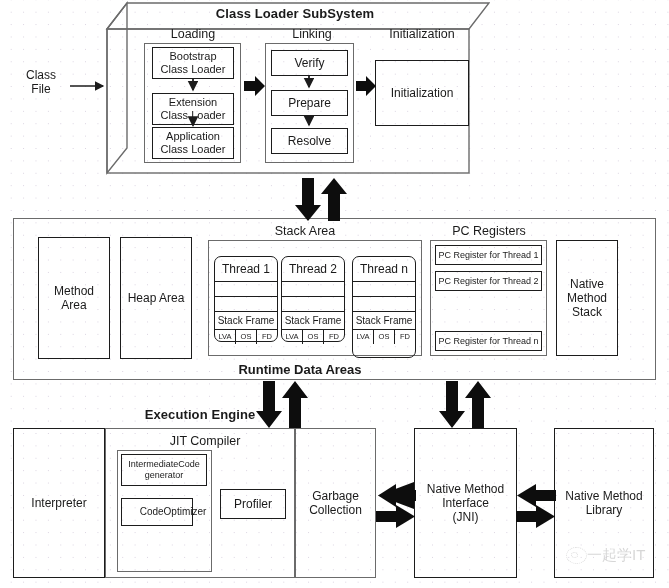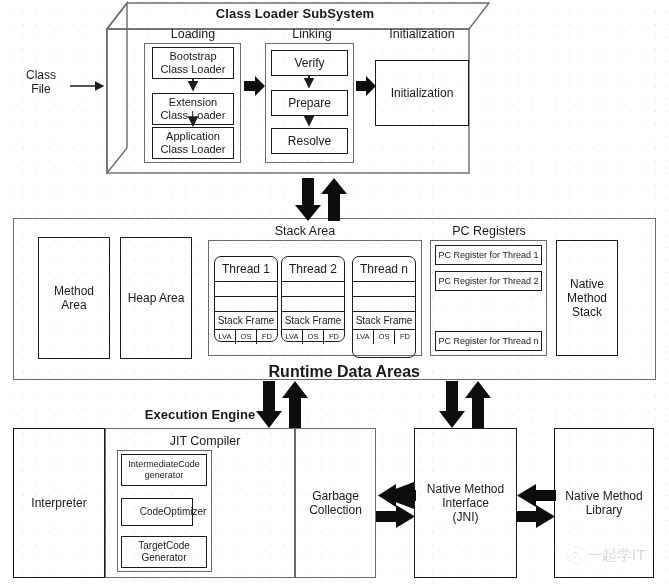--- a/index.html
+++ b/index.html
@@ -39,21 +39,21 @@
   }
   .box.thin { border-width: 1.2px; }
   .box.rounded { border-radius: 7px; }
   .lbl {
     position: absolute;
     white-space: pre;
     text-align: center;
     line-height: 1.2;
   }
   .title-big { font-size: 13px; font-weight: bold; letter-spacing: .1px; text-align: center;}
-  .title-mid { font-size: 16px; font-weight: bold; text-align: right; }
+  .title-mid { font-size: 13px; font-weight: bold; }
   .sect { font-size: 12.5px; }
   .t12 { font-size: 12px; }
   .t11 { font-size: 11px; }
   .t10 { font-size: 10px; }
   .t9  { font-size: 9px; }
   .t75 { font-size: 7.5px; }
 
   
   #cl3d { position:absolute; left:100px; top:0px; width:390px; height:180px; }
 
@@ -214,23 +214,22 @@
   <div class="box gray thin" style="left:105px; top:428px; width:190px; height:150px;"></div>
   <div class="lbl sect" style="left:150px; top:434px; width:110px;">JIT Compiler</div>
   <div class="box gray thin" style="left:117px; top:450px; width:95px; height:122px;"></div>
   <div class="box t9" style="left:121px; top:454px; width:86px; height:32px;">
       <span style="white-space:pre;">IntermediateCode
 generator</span>
     </div>
   <div class="box t10" style="left:121px; top:498px; width:72px; height:28px;padding-left:32px;">
       <span>CodeOptimizer</span>
     </div>
-  <div class="box t10" style="left:121px; top:536px; width:86px; height:32px;">
-      <span style="white-space:pre;">TargetCode
-Generator</span>
+  <div class="box t12" style="left:220px; top:489px; width:66px; height:30px;">
+      <span>Profiler</span>
     </div>
 
   <div class="box gray thin" style="left:295px; top:428px; width:81px; height:150px;">
       <span class="t12" style="white-space:pre;">Garbage
 Collection</span>
     </div>
 
   <div class="box t12" style="left:414px; top:428px; width:103px; height:150px;">
       <span style="white-space:pre;">Native Method
 Interface

